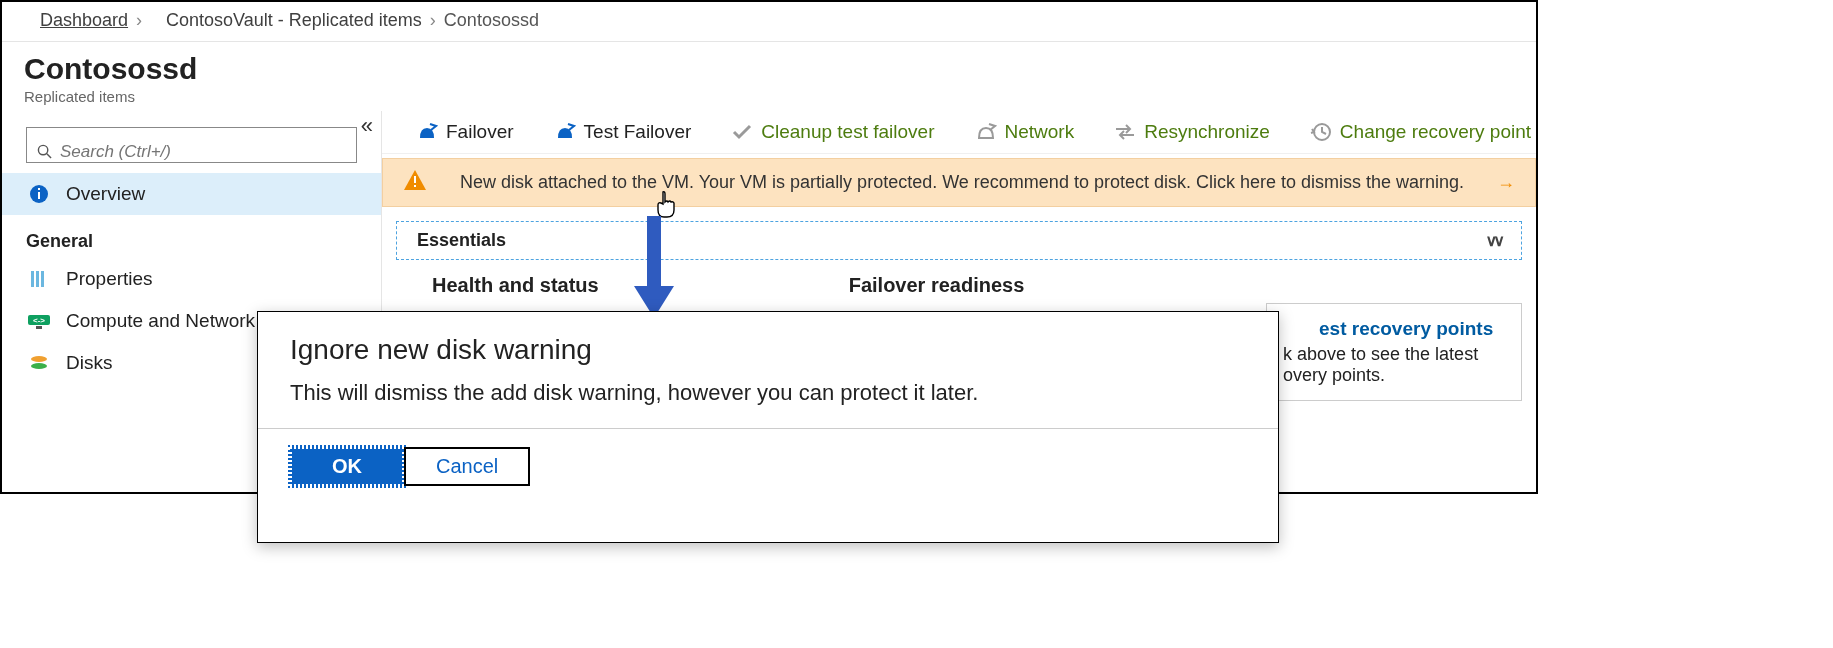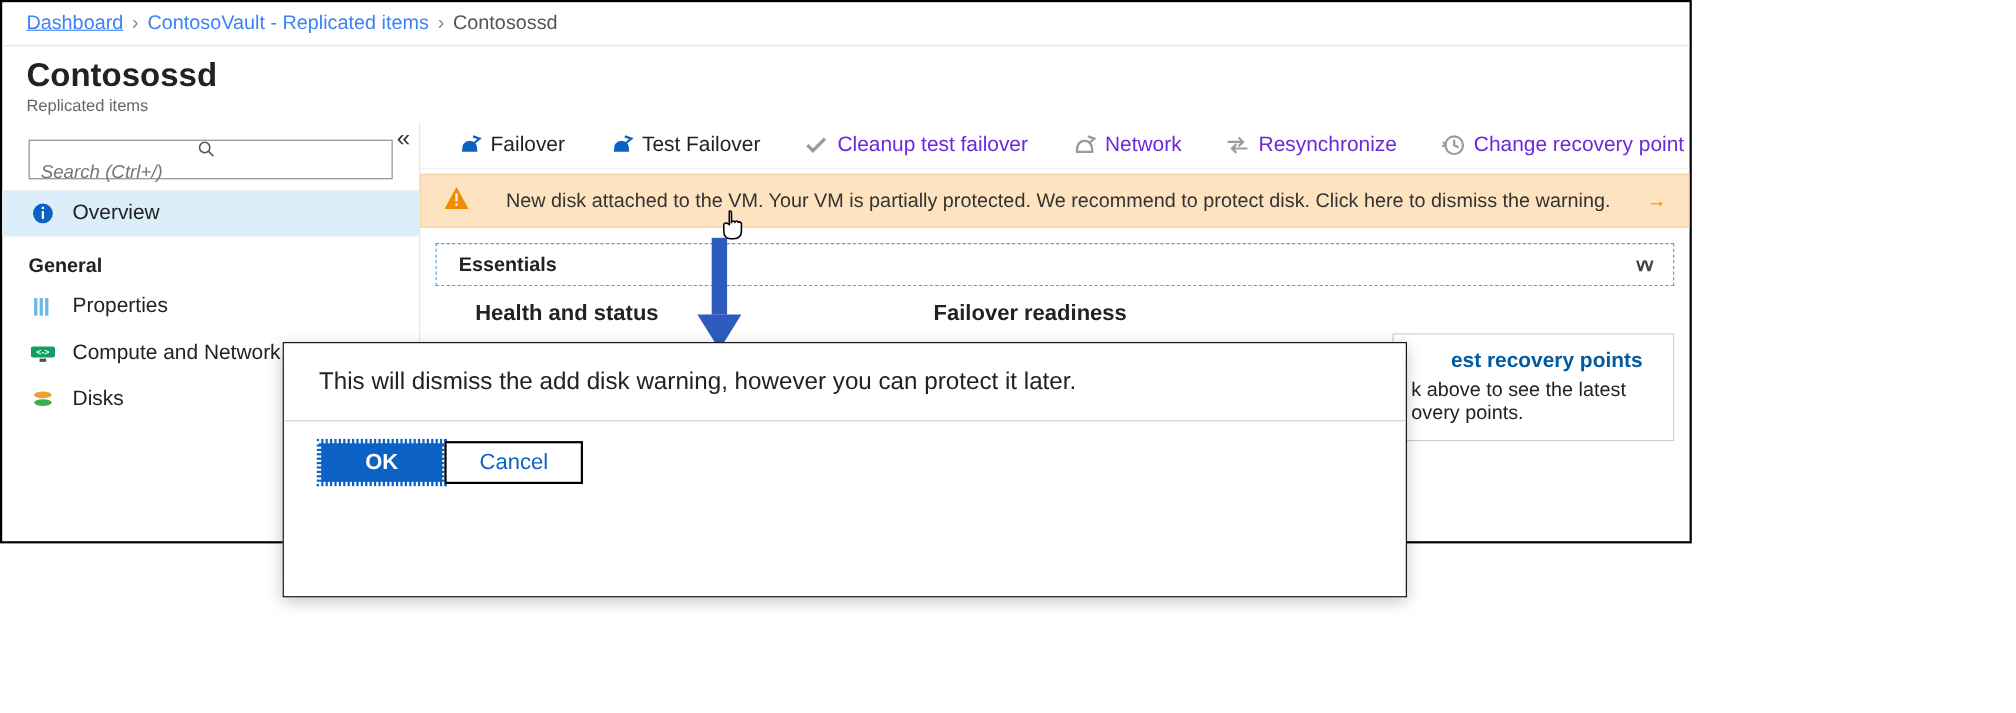--- a/index.html
+++ b/index.html
@@ -2,48 +2,48 @@
 <html><head>
 <meta charset="utf-8">
 <style>
   * { box-sizing: border-box; margin: 0; padding: 0; font-family: "Segoe UI", Arial, sans-serif; }
   body { background: #fff; width: 1833px; height: 648px; position: relative; overflow: hidden; }
 
   .page-frame { border: 2px solid #000; position: absolute; top: 0; left: 0; width: 1538px; height: 494px; background: #fff; }
 
   
   .breadcrumb { display: flex; align-items: center; padding: 8px 22px 10px 22px; font-size: 18px; color: #555; border-bottom: 1px solid #e5e5e5; }
-  .breadcrumb a { color: #3b82f6; text-decoration: none; }
+  .breadcrumb a { color: #404040; text-decoration: none; margin-left: 16px; }
   .breadcrumb a.underline { text-decoration: underline; }
   .breadcrumb .sep { margin: 0 8px; color: #888; }
 
   
   .header { padding: 10px 22px 6px 22px; }
   .header h1 { font-size: 30px; font-weight: 600; color: #222; }
   .header .sub { font-size: 15px; color: #666; margin-top: 2px; }
 
   
   .layout { display: flex; height: calc(100% - 118px); }
   .sidebar { width: 380px; border-right: 1px solid #e5e5e5; position: relative; padding-top: 10px; }
   .collapse-btn { position: absolute; top: 2px; right: 8px; font-size: 22px; color: #333; }
-  .search-box { margin: 6px 24px 10px 24px; border: 1px solid #888; height: 36px; display: flex; align-items: center; padding: 0 10px; flex-direction: column; }
+  .search-box { margin: 6px 24px 10px 24px; border: 1px solid #888; height: 36px; display: flex; align-items: flex-end; padding: 0 10px; }
   .search-box .search-icon { color: #555; margin-right: 8px; font-size: 15px; }
   .search-box input { border: none; outline: none; font-style: italic; font-size: 17px; color: #666; width: 100%; background: transparent; }
 
   .nav-item { display: flex; align-items: center; padding: 10px 24px; font-size: 19px; color: #222; cursor: pointer; }
   .nav-item.active { background: #dceefa; }
   .nav-item .icon { width: 26px; height: 22px; margin-right: 14px; display: inline-flex; align-items: center; justify-content: center; }
 
   .nav-section { padding: 16px 24px 6px 24px; font-size: 18px; font-weight: 600; color: #222; }
 
   
   .main { flex: 1; padding: 0; position: relative; overflow: hidden; }
   .toolbar { display: flex; align-items: center; padding: 10px 34px 10px 34px; gap: 40px; border-bottom: 1px solid #f0f0f0; }
   .tool-btn { display: flex; align-items: center; gap: 8px; font-size: 19px; color: #222; cursor: pointer; white-space: nowrap; }
-  .tool-btn.disabled { color: #6d28d9; }
+  .tool-btn.disabled { color: #4d7c0f; }
   .tool-btn .ticon { width: 22px; height: 22px; display: inline-flex; align-items: center; justify-content: center; }
 
   .warning-bar { background: #fde3c0; border: 1px solid #f3cfa0; display: flex; align-items: center; padding: 10px 20px; margin: 4px 0 0 0; font-size: 18px; color: #333; gap: 16px; cursor: pointer; }
   .warning-bar .warn-icon { color: #f08c00; }
   .warning-bar .warn-text { flex: 1; text-align: center; }
   .warning-bar .arrow { color: #f08c00; font-weight: bold; }
 
   .essentials { margin: 14px 14px 0 14px; border: 1px dashed #4da3e0; display: flex; align-items: center; justify-content: space-between; padding: 8px 20px; font-size: 18px; font-weight: 600; color: #222; cursor: pointer; }
   .essentials .chev { color: #444; font-size: 16px; letter-spacing: -4px; }
 
@@ -245,19 +245,20 @@
 </div>
 
 <div class="blue-arrow">
   <svg width="44" height="104" viewBox="0 0 44 104">
       <rect x="15" y="0" width="14" height="70" fill="#2f5bbf"></rect>
       <path d="M2 70 L42 70 L22 102 Z" fill="#2f5bbf"></path>
     </svg>
 </div>
 
 <div class="dialog">
+  <div class="dlg-title">Ignore new disk warning</div>
   <div class="dlg-body">This will dismiss the add disk warning, however you can protect it later.</div>
   <div class="dlg-sep"></div>
   <div class="dlg-buttons">
     <button class="ok-btn">OK</button>
     <button class="cancel-btn">Cancel</button>
   </div>
 </div>
 
 </body></html>

